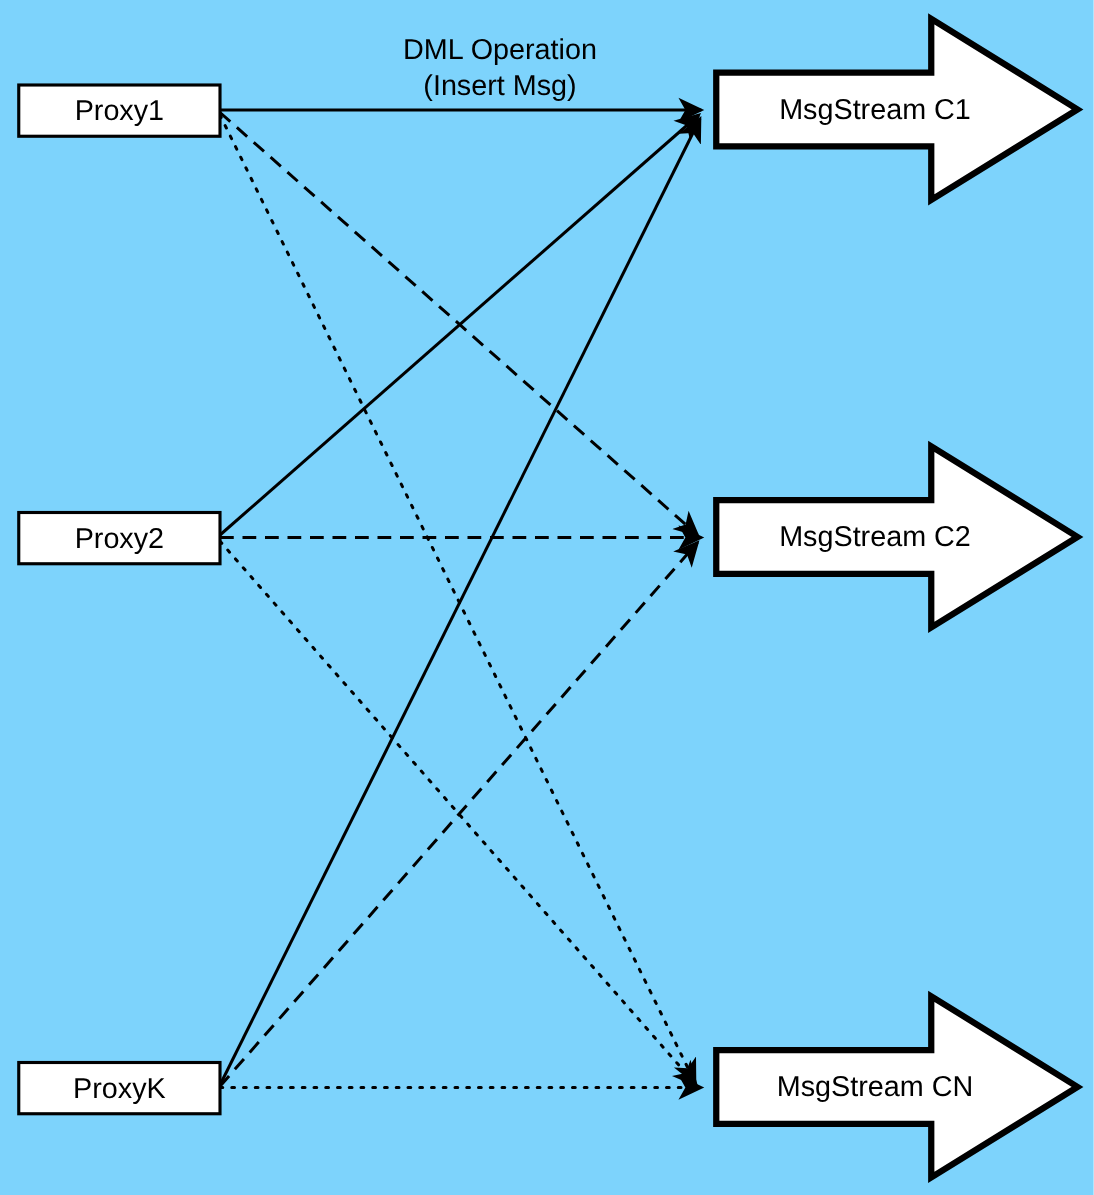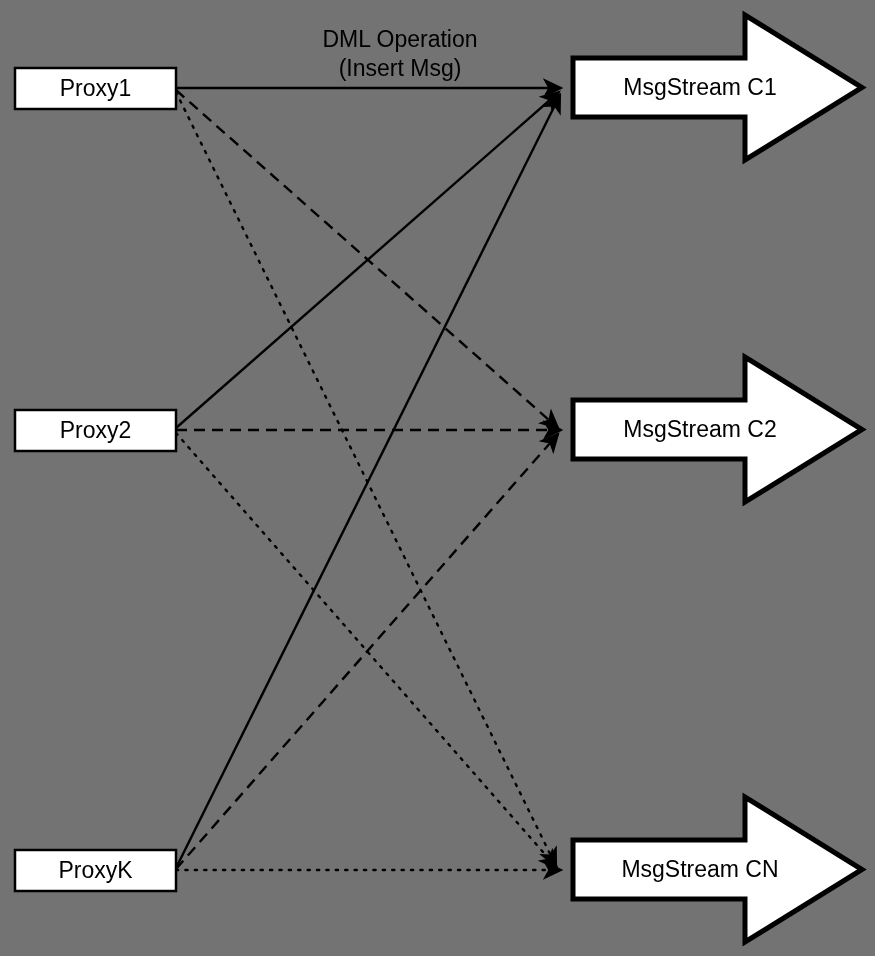--- a/index.html
+++ b/index.html
@@ -9,21 +9,21 @@
     background: #ffffff;
   }
   body {
     font-family: "Liberation Sans", "DejaVu Sans", sans-serif;
     -webkit-font-smoothing: antialiased;
   }
   #diagram-root {
     position: relative;
     width: 875px;
     height: 956px;
-    background: #737373;
+    background: #7dd3fc;
     overflow: hidden;
   }
   #diagram-svg {
     position: absolute;
     top: 0;
     left: 0;
     width: 875px;
     height: 956px;
     display: block;
   }

